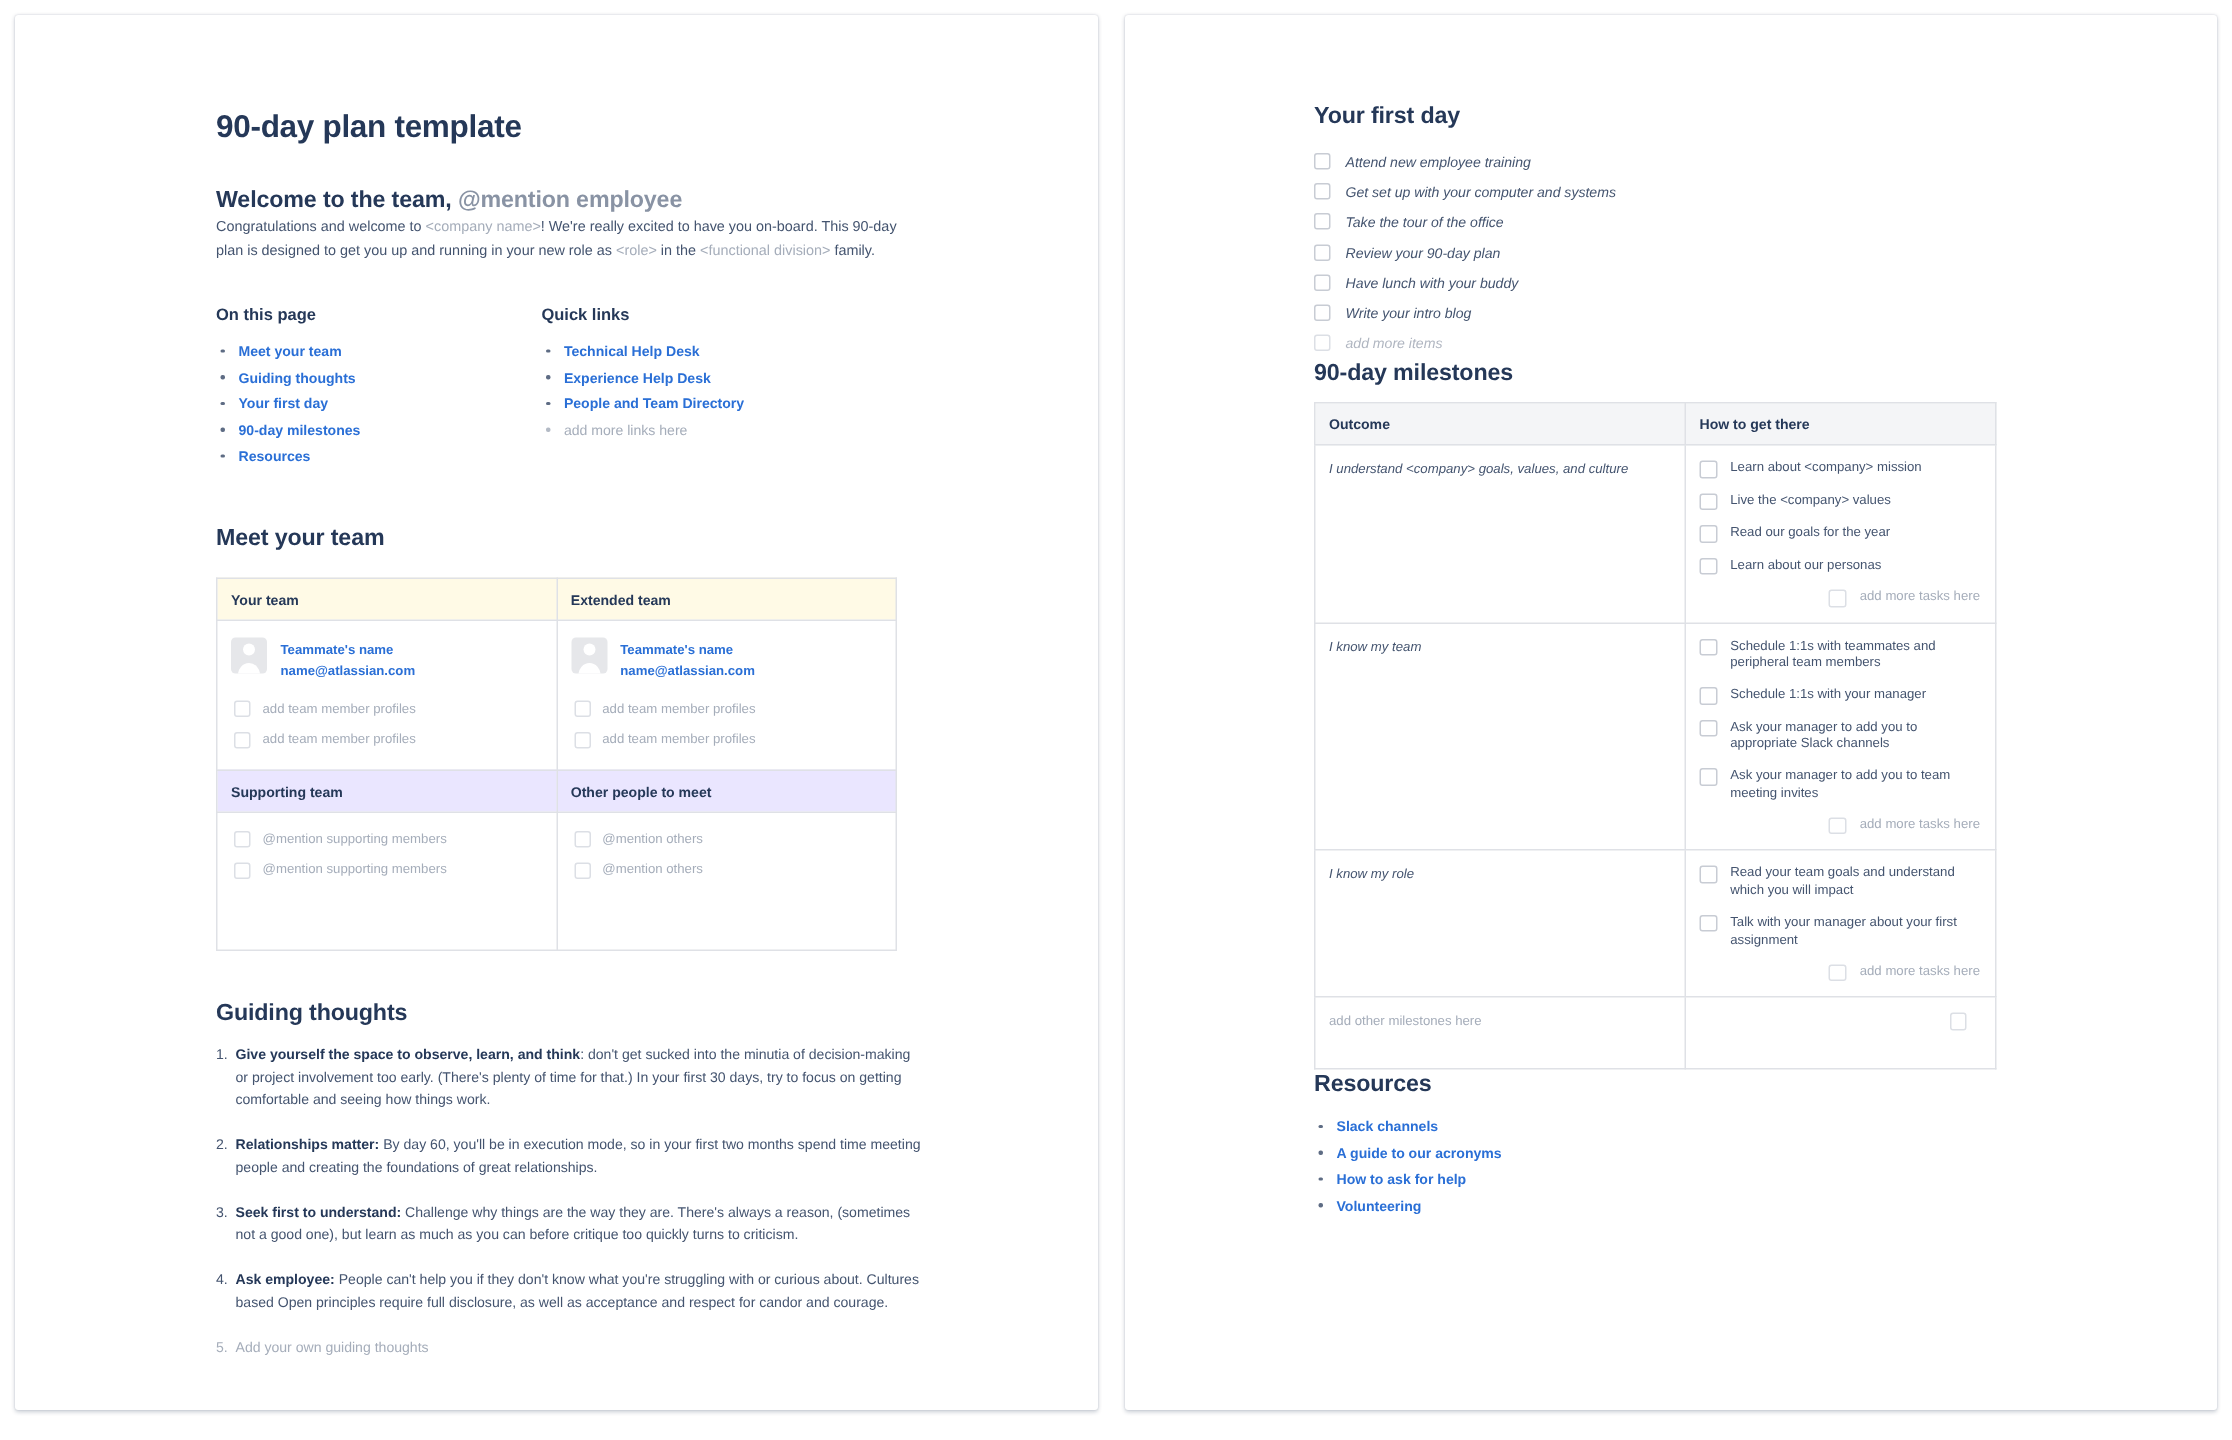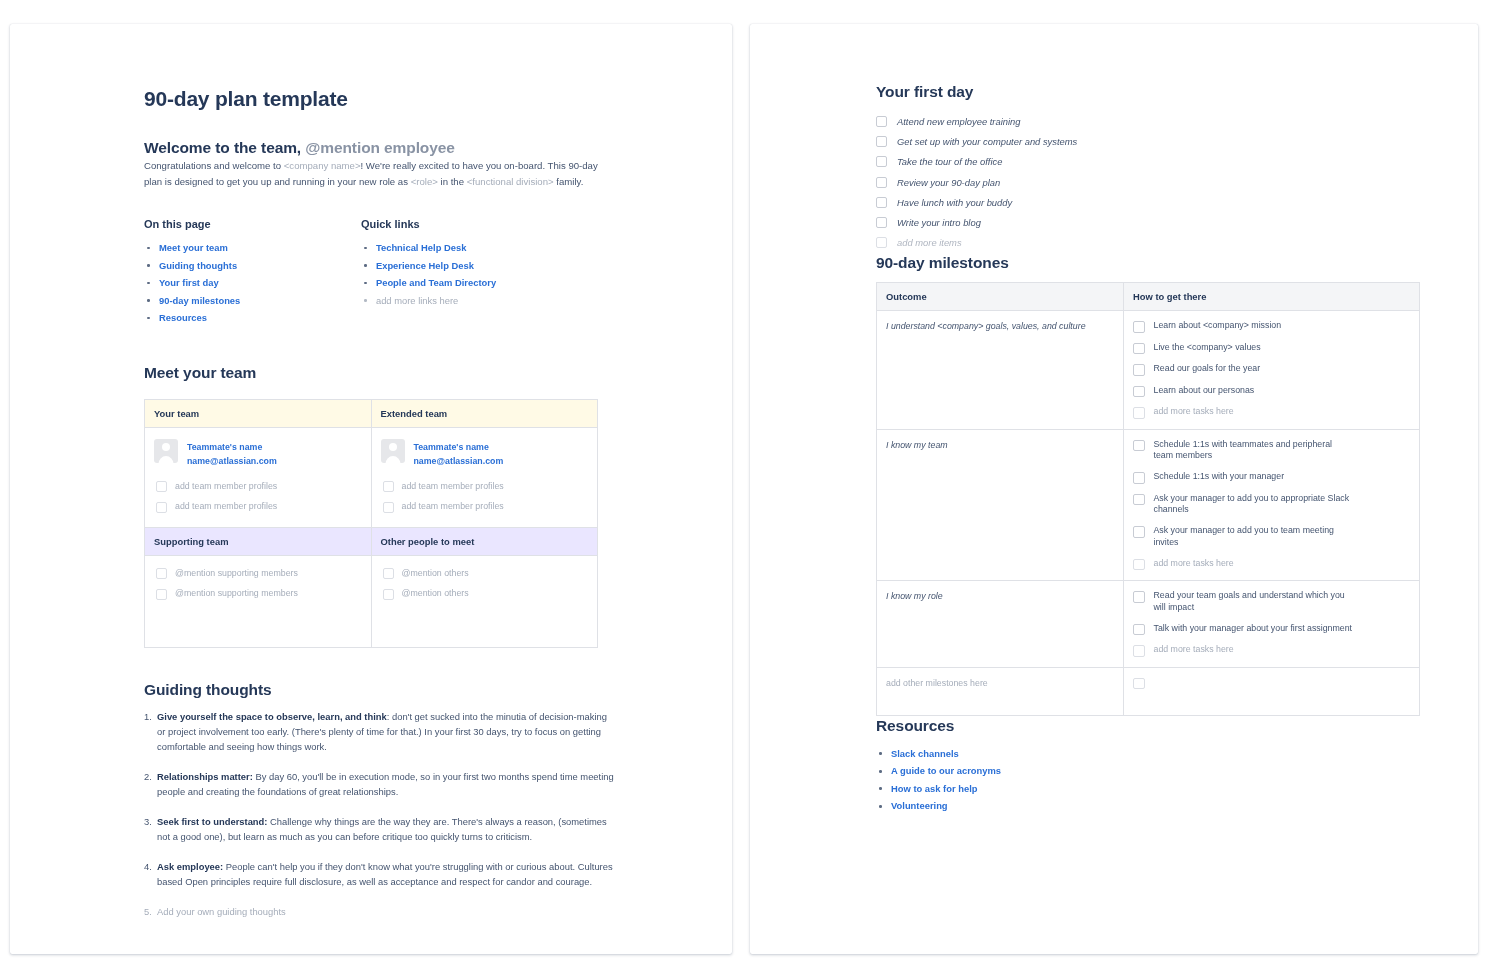--- a/index.html
+++ b/index.html
@@ -15,21 +15,21 @@
     -webkit-font-smoothing: antialiased;
   }
   .workspace {
     position: relative;
     width: 1488px;
     height: 960px;
     background: #ffffff;
   }
   .page {
     position: absolute;
-    top: 24px;
+    top: 10px;
     background: #ffffff;
     box-shadow: 0 1px 3px rgba(9,30,66,0.22), 0 0 1px rgba(9,30,66,0.18);
     border-radius: 2px;
     overflow: hidden;
   }
   .page-left  { left: 10px;  width: 722px; height: 930px; }
   .page-right { left: 750px; width: 728px; height: 930px; }
 
   .page-inner-left  { padding: 62px 118px 0 134px; }
   .page-inner-right { padding: 58px 130px 0 126px; }
@@ -243,21 +243,21 @@
     font-size: 9.4px;
     line-height: 13px;
     color: #44546f;
     font-style: italic;
   }
   .check-row .lbl.ph { color: #b0b6c1; }
 
   
   table.miles {
     border-collapse: collapse;
-    width: 544px;
+    width: 455px;
     table-layout: fixed;
     margin-top: 0;
   }
   table.miles th, table.miles td {
     border: 1px solid #dfe1e6;
     vertical-align: top;
   }
   table.miles th {
     background: #f4f5f7;
     text-align: left;
@@ -274,21 +274,21 @@
     font-style: italic;
     color: #44546f;
   }
   .outcome.ph { color: #a5adba; font-style: normal; }
   .mtask {
     display: flex;
     align-items: flex-start;
     gap: 9px;
     margin-bottom: 9px;
   }
-  .mtask:last-child { margin-bottom: 0; }
+  .mtask:last-child { margin-bottom: 0; justify-content: flex-end; }
   .mtask .cbox { width: 9.5px; height: 9.5px; margin-top: 1px; }
   .mtask .mlabel {
     font-size: 8.8px;
     line-height: 11.8px;
     color: #44546f;
     max-width: 200px;
   }
   .mtask .mlabel.ph { color: #a5adba; }
   .sec-gap-top { margin-top: 30px; }
   .res-gap { margin-top: 34px; }

